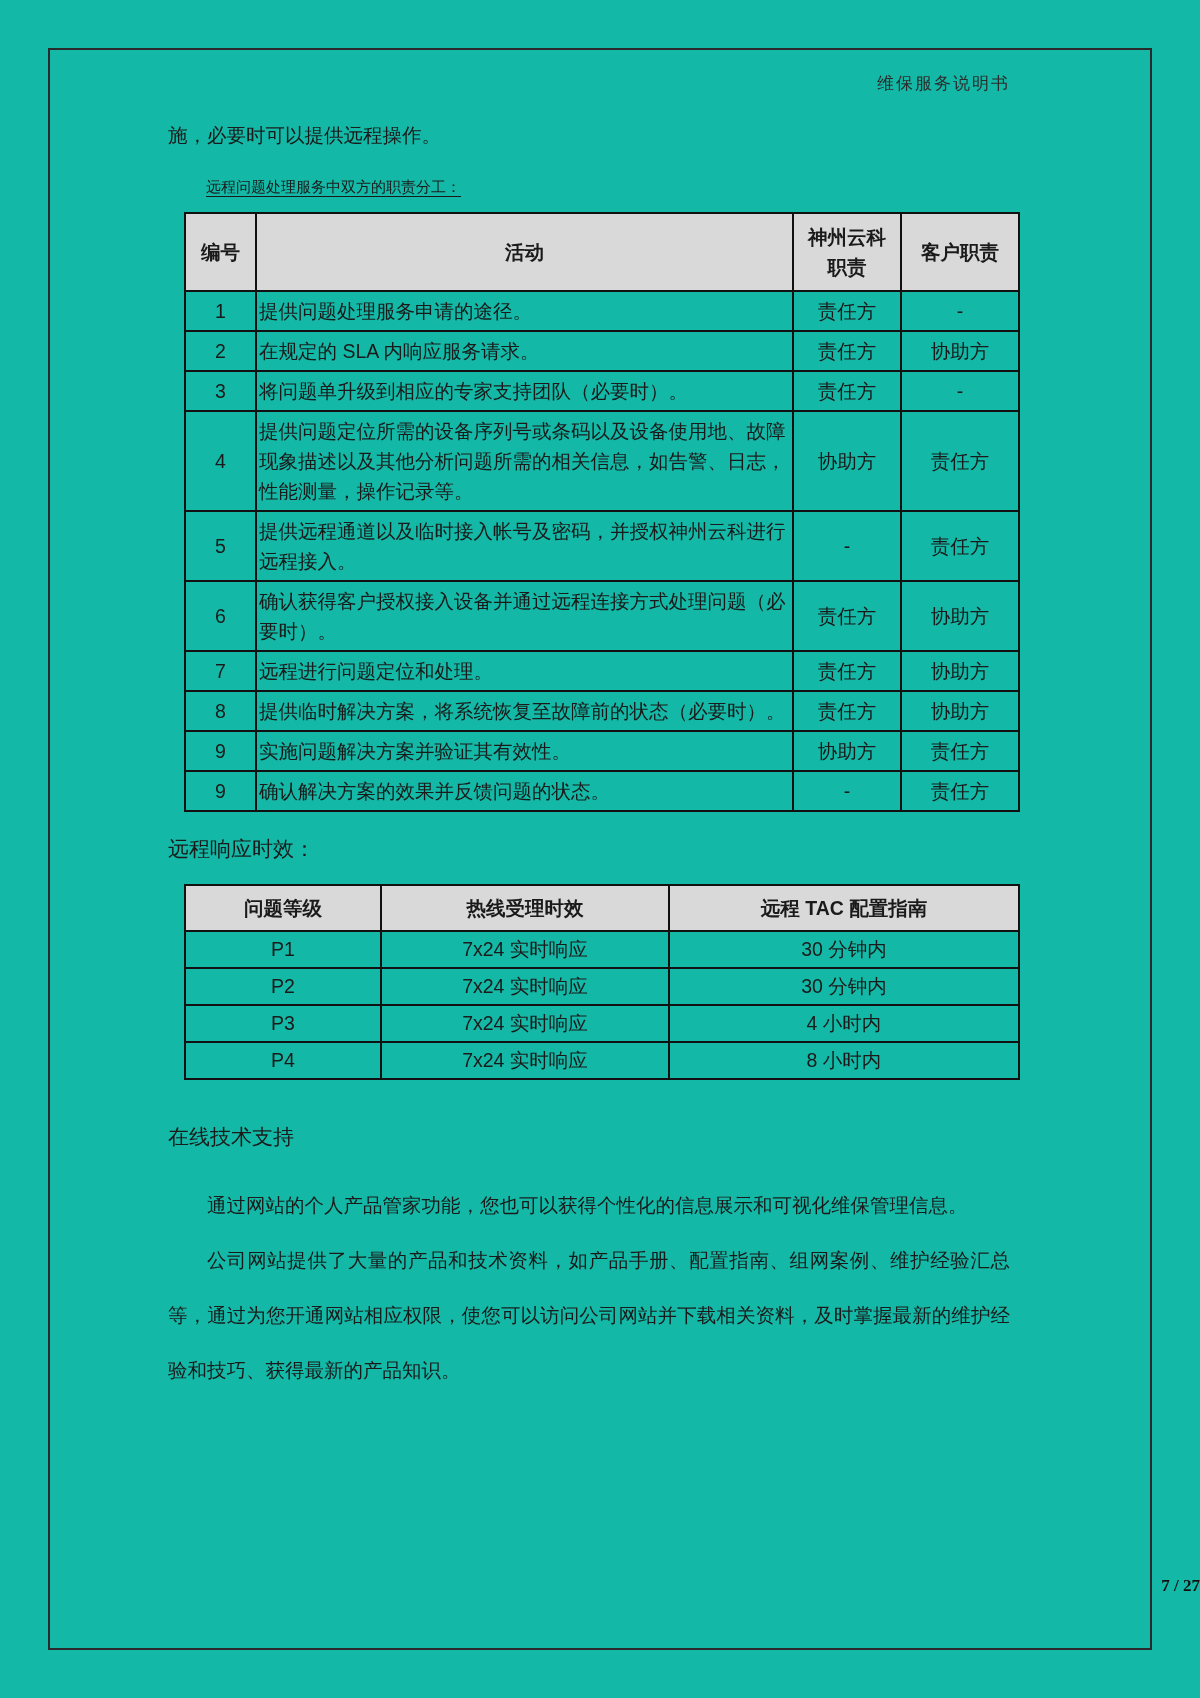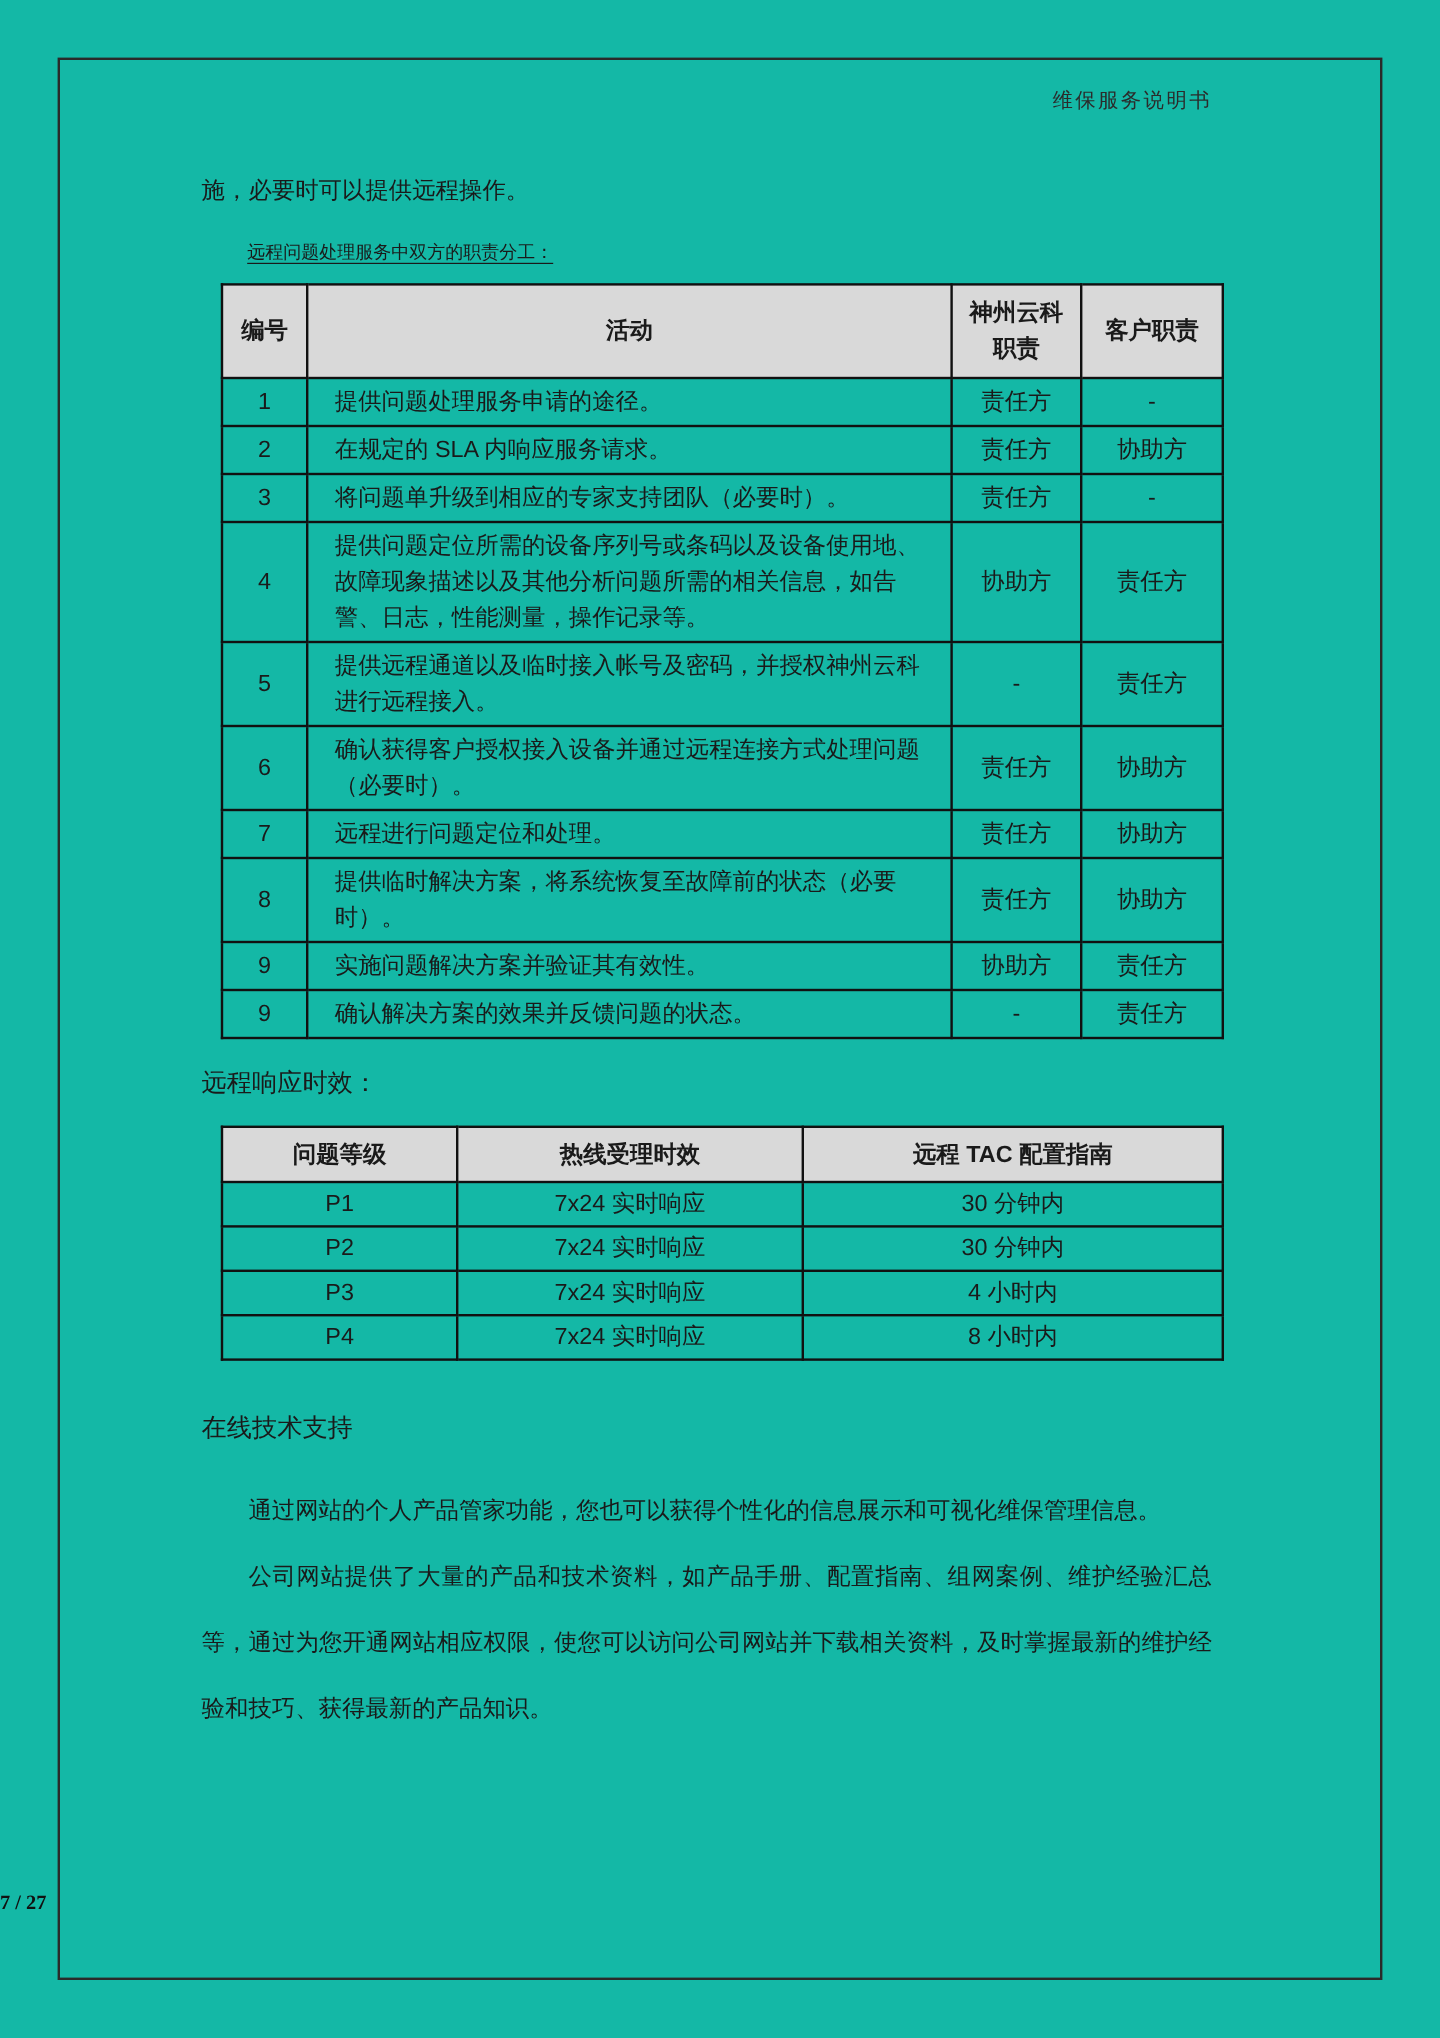--- a/index.html
+++ b/index.html
@@ -30,21 +30,21 @@
     letter-spacing: 2px;
     color: #2b2b2b;
   }
   .content {
     position: absolute;
     top: 100px;
     left: 168px;
     right: 190px;
   }
   .intro {
-    margin-top: 44px;
+    margin-top: 20px;
     font-size: 19.5px;
     line-height: 30px;
   }
   .table-intro {
     margin-top: 22px;
     font-size: 15px;
     line-height: 30px;
     text-indent: 38px;
     text-decoration: underline;
     text-underline-offset: 4px;
@@ -62,21 +62,21 @@
     vertical-align: middle;
   }
   thead th {
     background: #d9d9d9;
     font-weight: bold;
     text-align: center;
     padding: 8px 6px;
   }
   .t1 { margin-top: 10px; }
   .t1 td { padding: 4px 6px; text-align: center; }
-  .t1 td.activity { text-align: left; padding: 4px 22px; }
+  .t1 td.activity { text-align: left; padding: 4px 2px; }
   .t1 col.c-no { width: 71px; }
   .t1 col.c-act { width: 537px; }
   .t1 col.c-vendor { width: 108px; }
   .t1 col.c-cust { width: 118px; }
   .sec-heading {
     margin-top: 22px;
     font-size: 21px;
     font-weight: normal;
     line-height: 30px;
   }
@@ -93,21 +93,21 @@
     line-height: 55px;
     text-indent: 2em;
     text-align: justify;
   }
   .para + .para { margin-top: 0; }
   .footer-area {
     position: absolute;
     top: 1576px;
     left: 0;
     right: 0;
-    text-align: left;
+    text-align: right;
     font-family: "Liberation Serif", "DejaVu Serif", serif;
     font-weight: bold;
     font-size: 17px;
     color: #111111;
   }
 </style>
 </head>
 <body>
 
 <div class="page">

